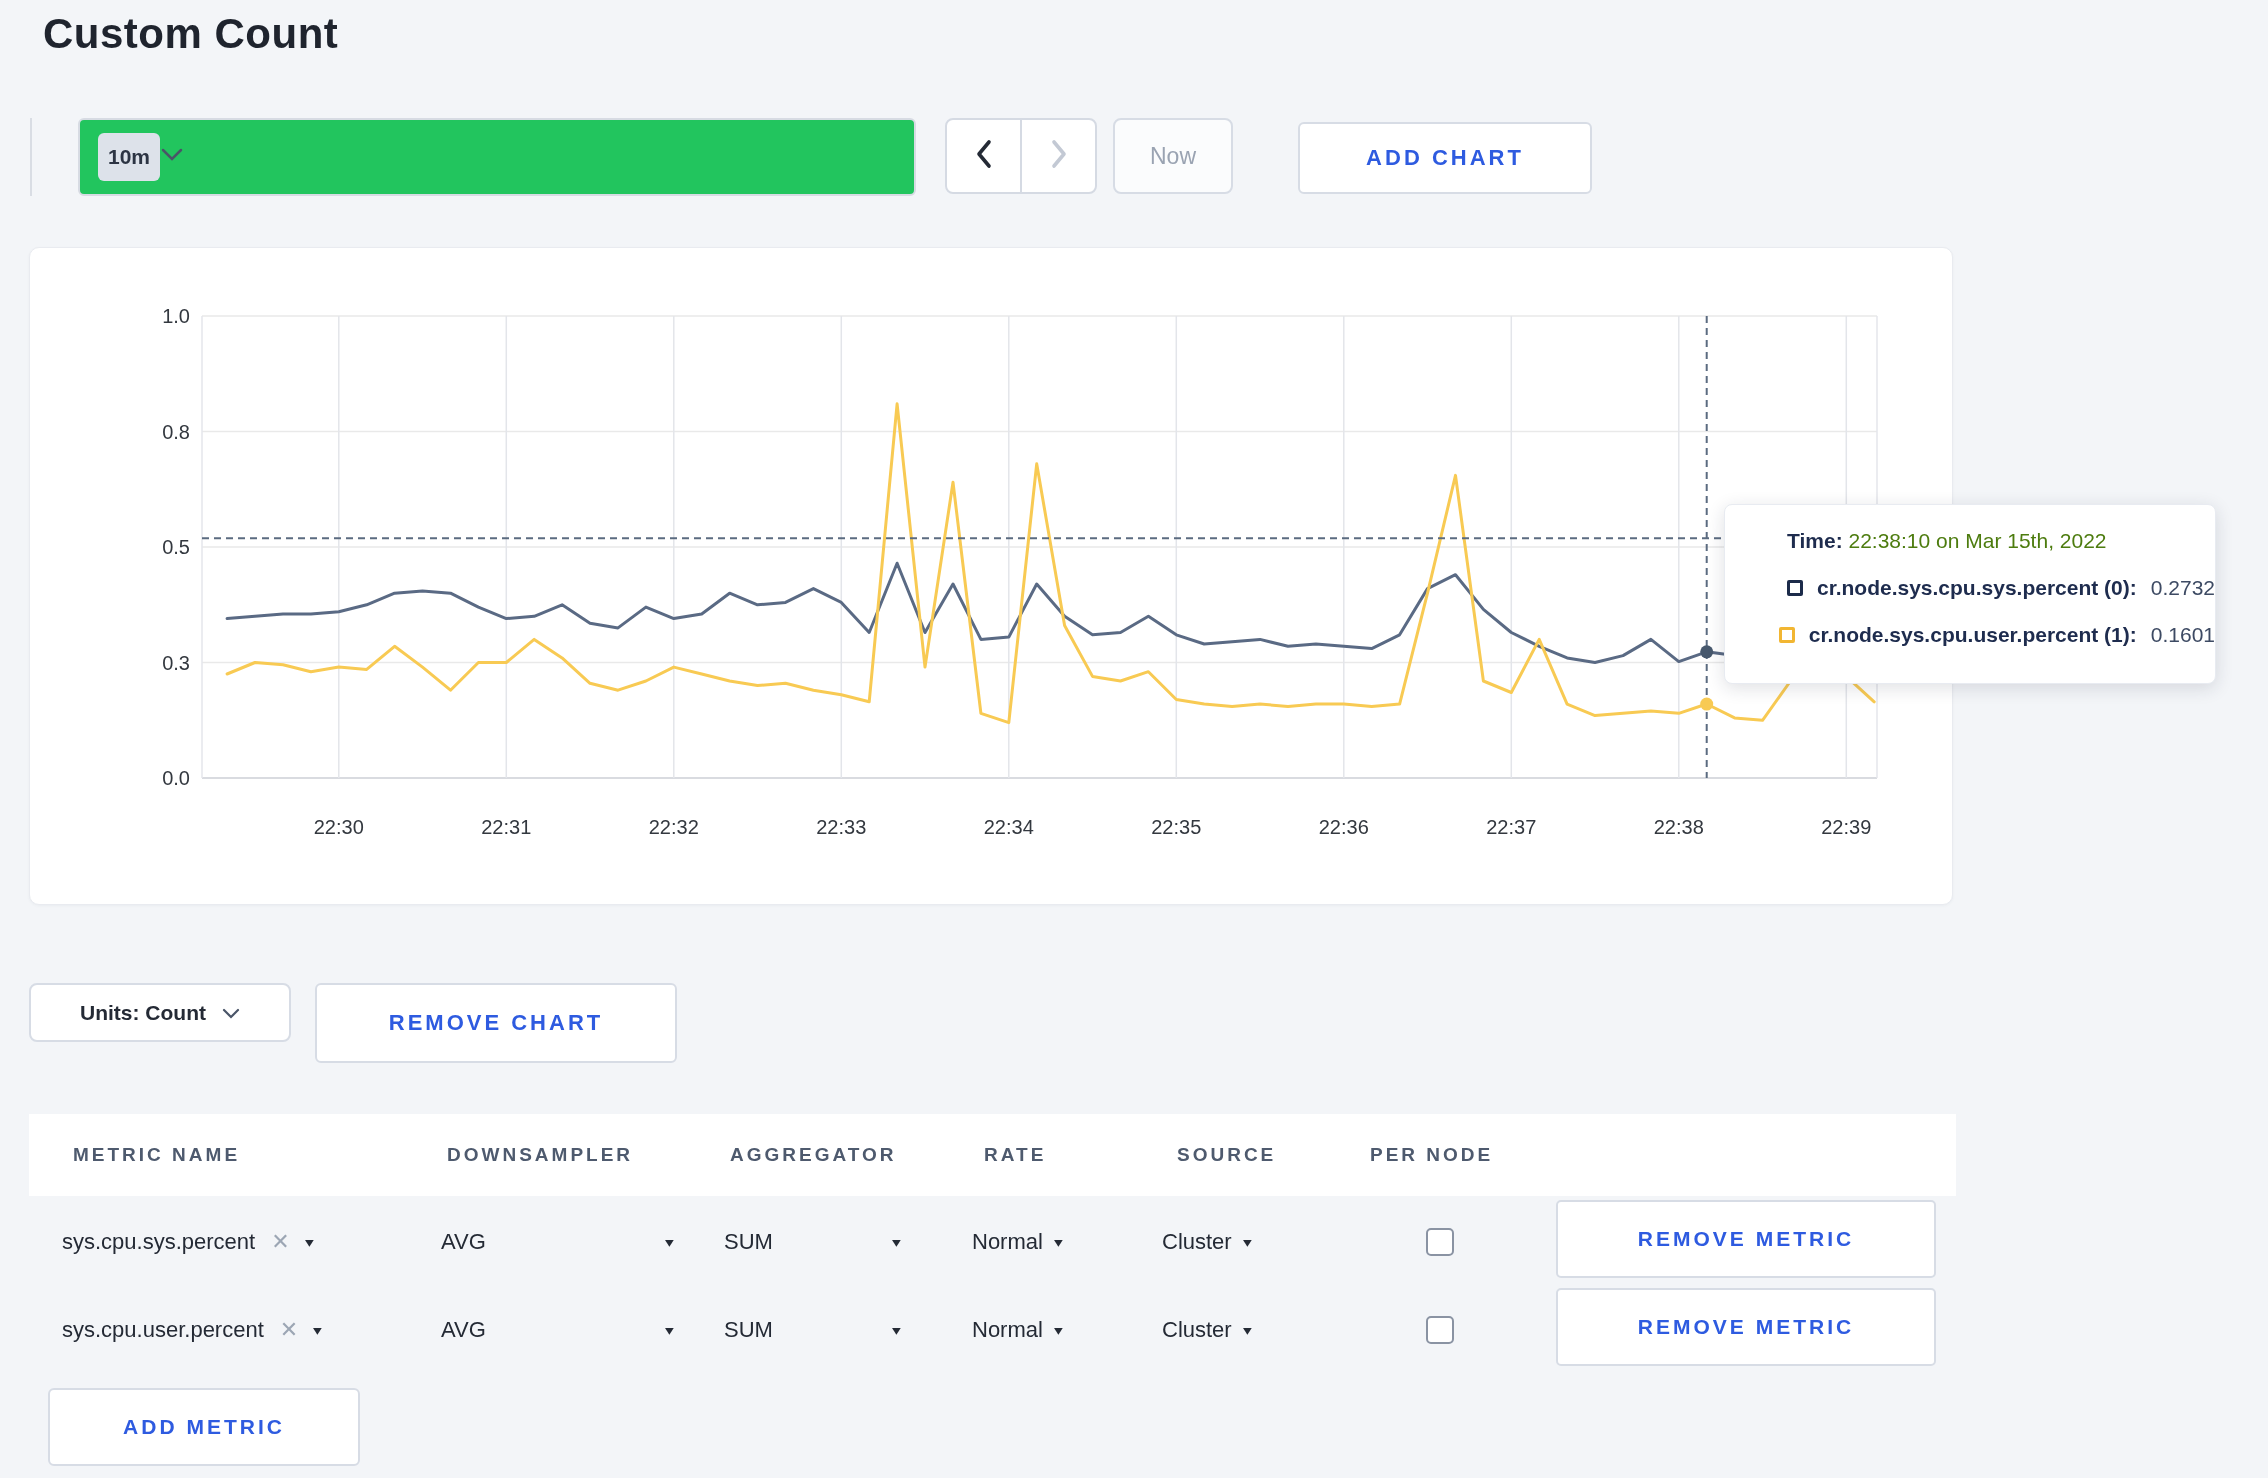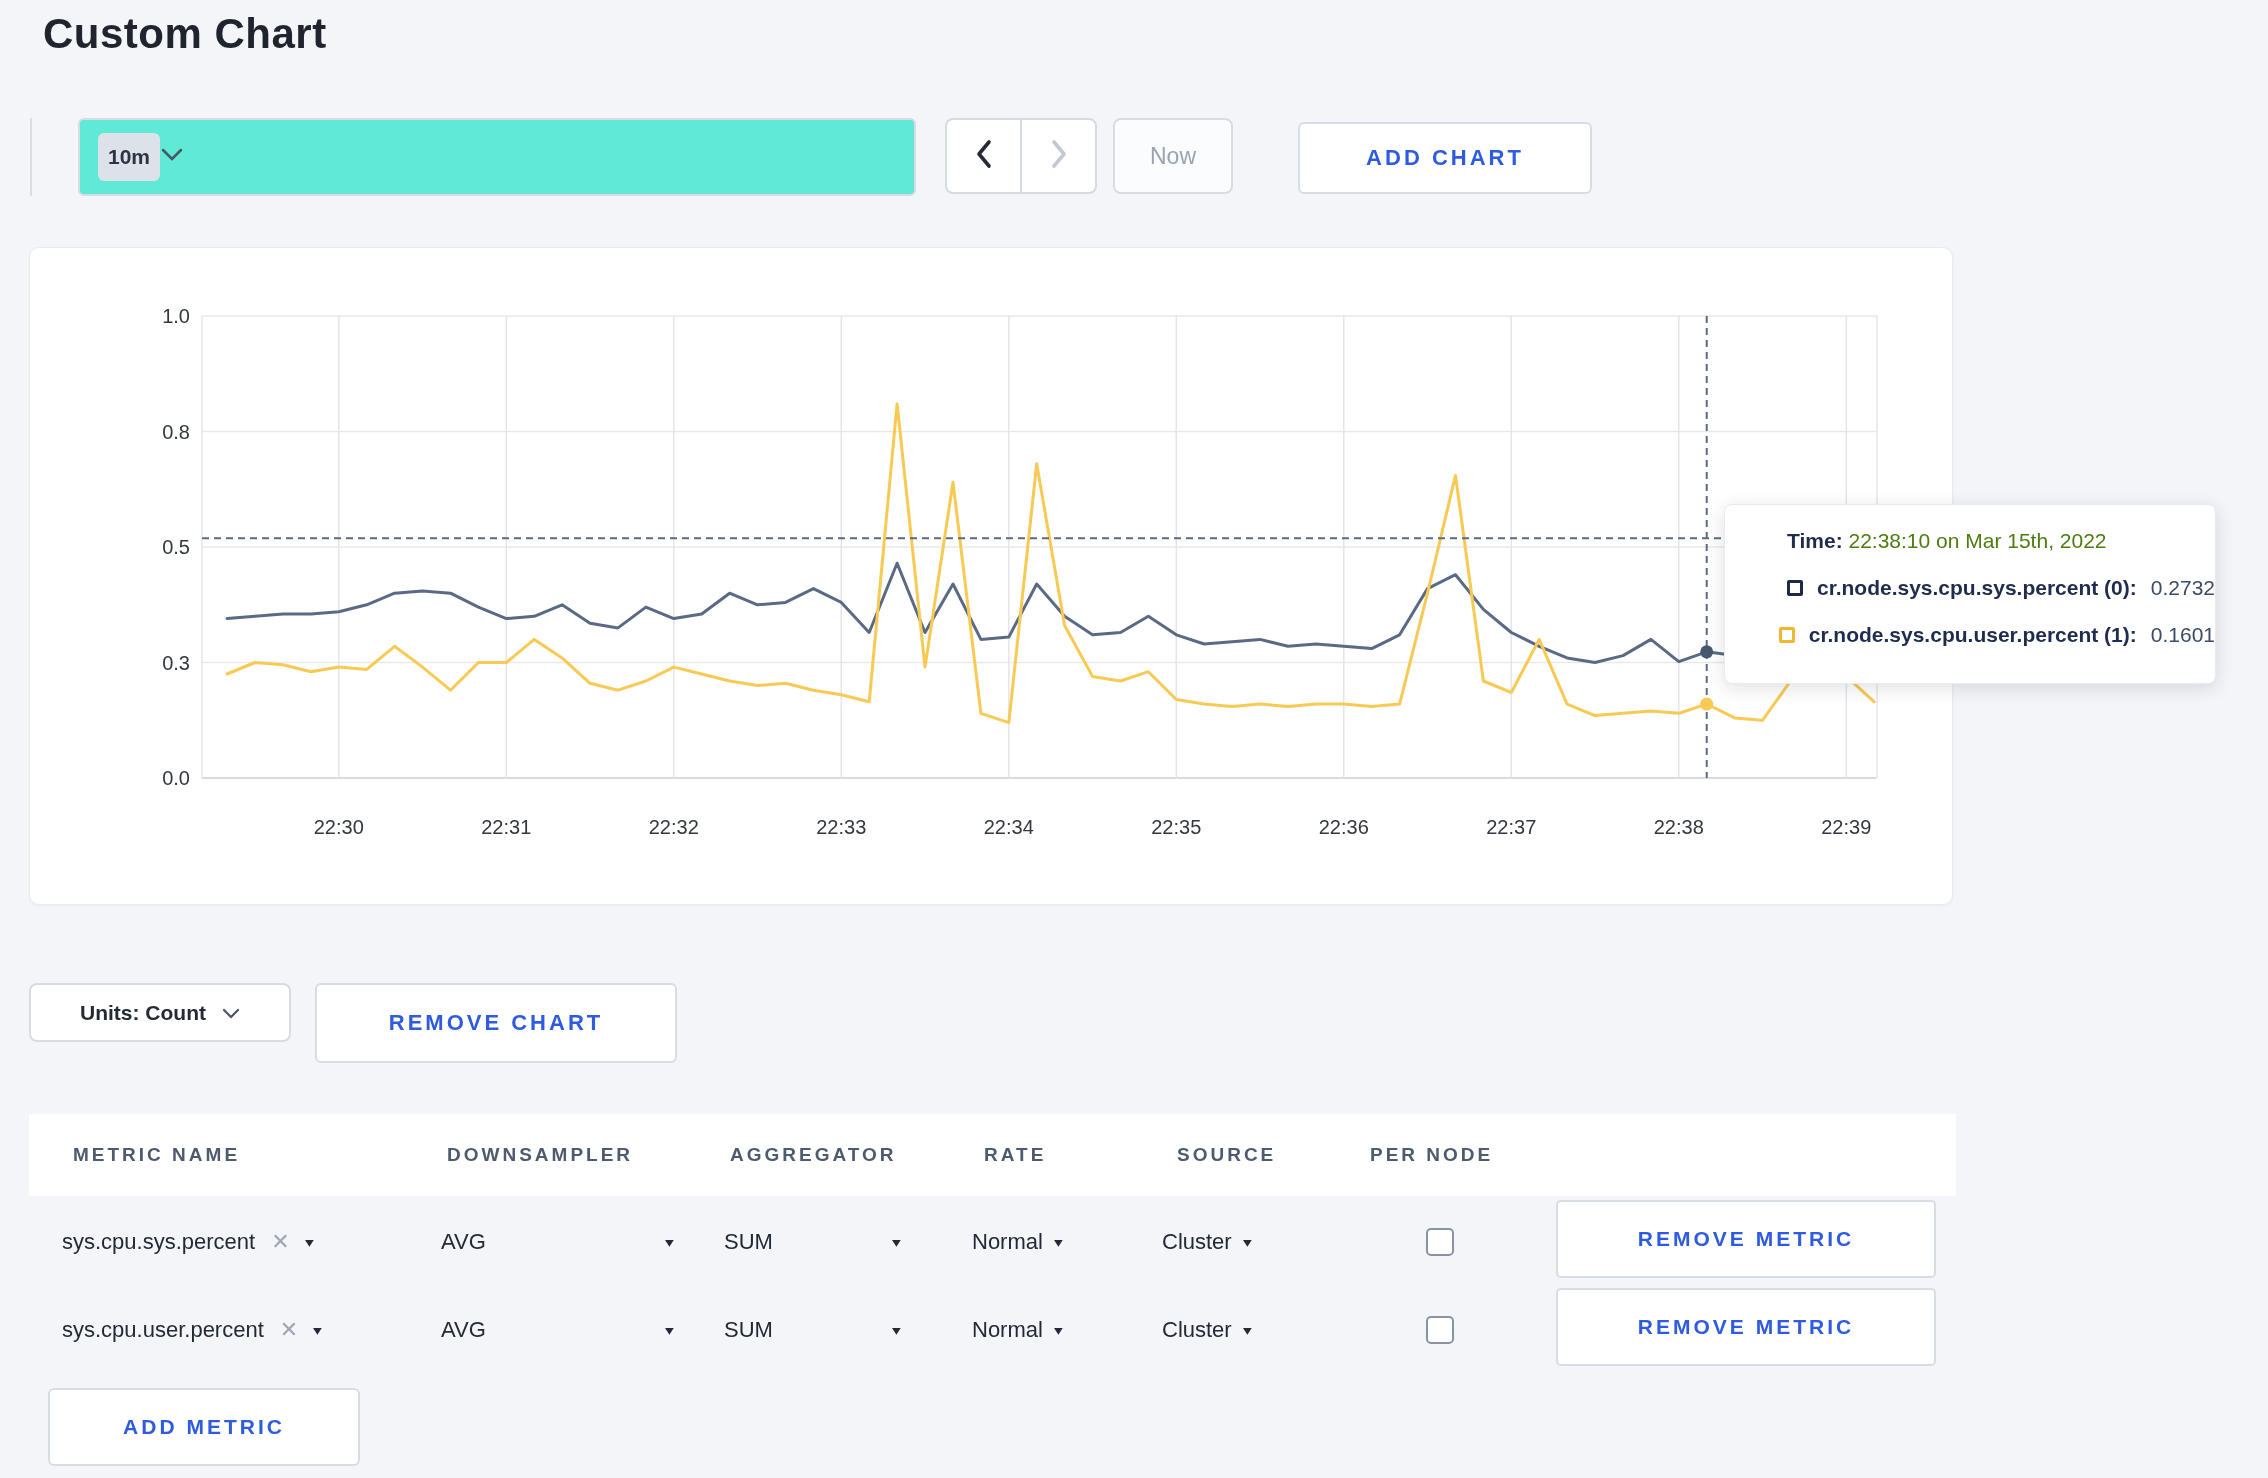--- a/index.html
+++ b/index.html
@@ -14,21 +14,21 @@
 
   
   .page-title {
     left:43px; top:10px;
     font-size:42px; font-weight:600; color:#1f242e; letter-spacing:.5px;
   }
   .toolbar-divider { left:30px; top:118px; width:2px; height:78px; background:#d9dde4; }
 
   .time-dropdown {
     left:78px; top:118px; width:838px; height:78px;
-    background:#5eead4; border:2px solid #d7dbe3; border-radius:6px;
+    background:#22c55e; border:2px solid #d7dbe3; border-radius:6px;
     display:flex; align-items:center; padding:0 26px 0 18px; cursor:pointer;
   }
   .time-badge {
     background:#dde2ea; border-radius:6px; height:48px; min-width:62px;
     display:flex; align-items:center; justify-content:center;
     font-size:21px; font-weight:700; color:#2c3443; padding:0 10px;
   }
   .time-label { margin-left:30px; font-size:24px; color:#3b414d; flex:1; }
 
   .navpair {
@@ -99,21 +99,21 @@
     border:2px solid #8a93a3; border-radius:5px; cursor:pointer;
   }
   .btn-remove-metric { left:1556px; width:380px; height:78px; border-radius:5px; font-size:21px; letter-spacing:3px; }
   .btn-add-metric { left:48px; top:1388px; width:312px; height:78px; font-size:21px; }
 
   svg text { font-family:"Liberation Sans", sans-serif; }
 </style>
 </head>
 <body>
 
-<h1 class="abs page-title">Custom Chart</h1>
+<h1 class="abs page-title">Custom Count</h1>
 
 <div class="abs toolbar-divider"></div>
 
 <div class="abs time-dropdown">
   <span class="time-badge">10m</span>
   <span>
     <svg width="24" height="16" viewBox="0 0 24 16">
         <polyline points="3,3 12,12 21,3" fill="none" stroke="#4a5568" stroke-width="2.5" stroke-linecap="round"></polyline>
       </svg>
   </span>

